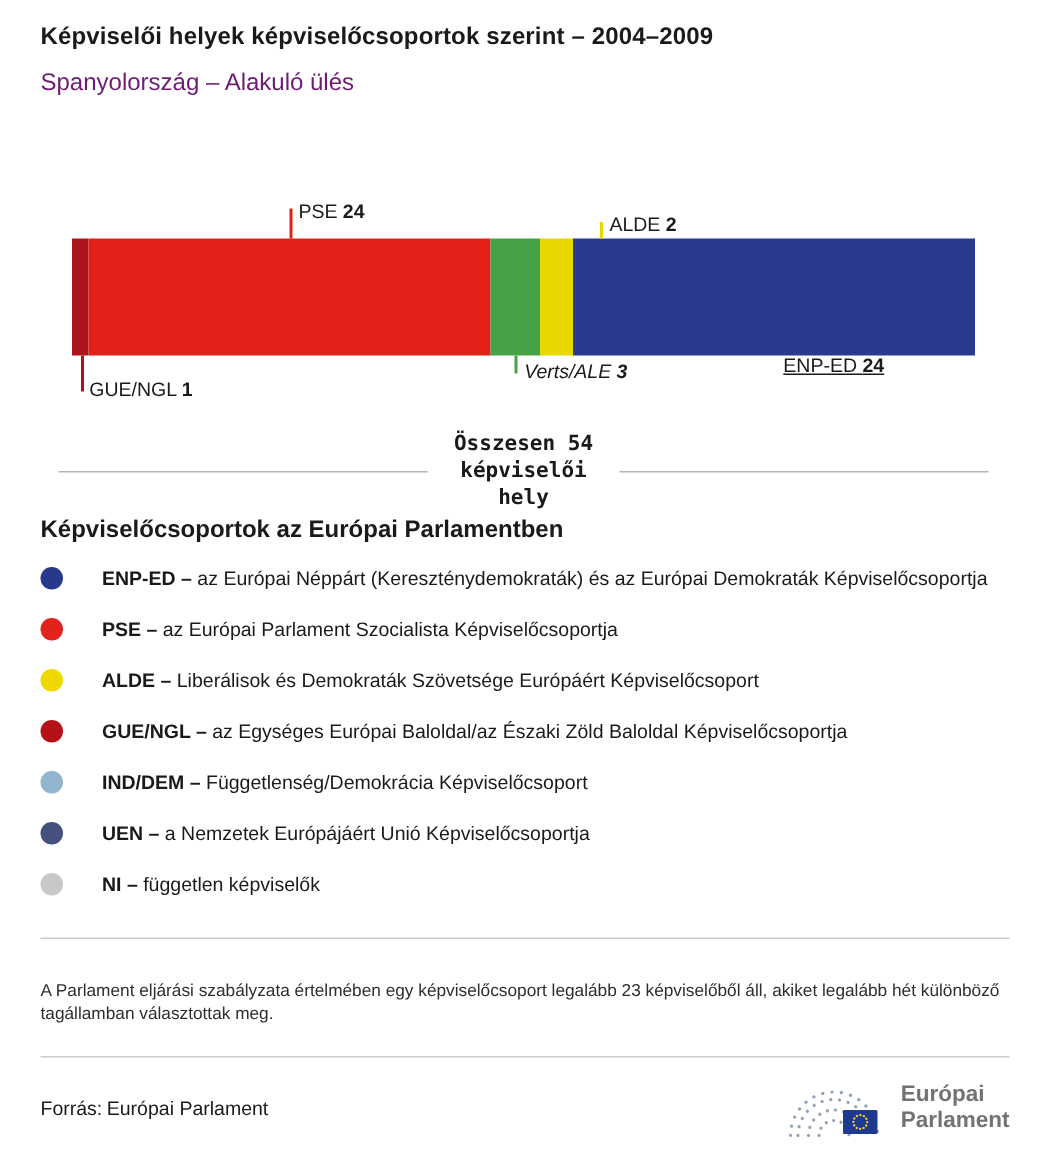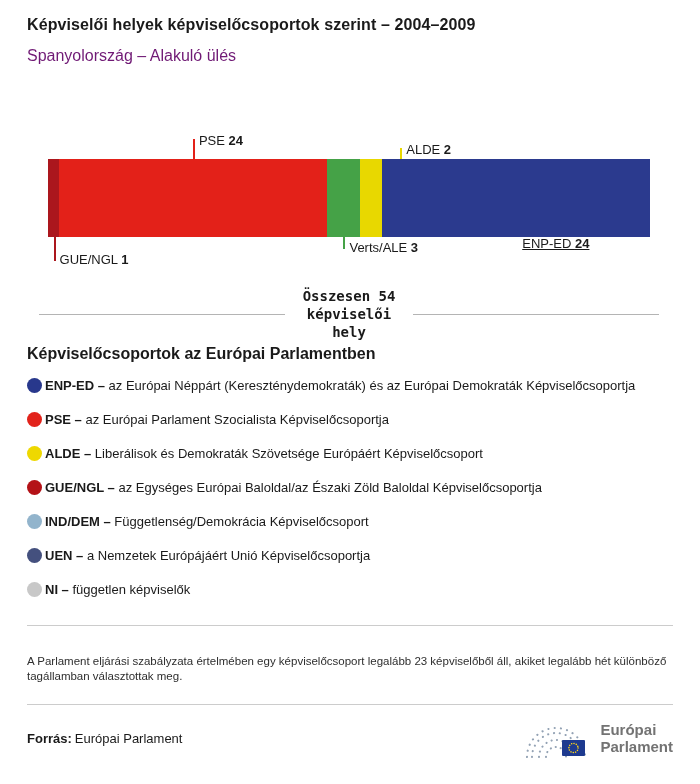--- a/index.html
+++ b/index.html
@@ -17,29 +17,29 @@
   .bar-label.above .bar-label-text{margin-top:-6px}
   .bar-label.below{top:0;align-items:flex-end}
   .bar-label.below .bar-label-text{margin-bottom:-6px}
   .bar-label.no-tick{border-left-color:transparent !important}
   .bar-label-text b{font-weight:bold}
   .total-row{display:flex;align-items:center;margin:16px 14px 0 12px;gap:18px}
   .total-rule{flex:1;border-top:1px solid #b4b4b4}
   .total-text{font-family:"DejaVu Sans Mono",monospace;font-weight:bold;font-size:14px;line-height:18px;text-align:center;white-space:pre-line}
   .legend-heading{font-size:16px;font-weight:bold;margin-top:4px}
   .legend-list{list-style:none;margin-top:15px}
-  .legend-item{display:flex;align-items:center;gap:3px;margin-bottom:19px;font-size:13px}
+  .legend-item{display:flex;align-items:center;gap:26px;margin-bottom:19px;font-size:13px}
   .dot{width:15px;height:15px;border-radius:50%;flex:0 0 15px}
   .divider{border:none;border-top:1px solid #ccc}
   .divider.top{margin-top:28px}
   .divider.bottom{margin-top:20px}
   .note{font-size:11.5px;line-height:15px;margin-top:28px;color:#2e2e2e;max-width:655px}
   .footer-row{display:flex;justify-content:space-between;align-items:center;margin-top:10px}
   .source{font-size:13px}
-  .source b{font-weight:bold}
+  .source b{font-weight:normal}
   .source span{margin-left:3px}
   .logo{display:flex;align-items:center;gap:8px}
   .logo-text{font-size:15px;line-height:17px;font-weight:bold;color:#737373}
 </style>
 </head>
 <body>
 
 <div class="page">
 
   <h1 class="title">Képviselői helyek képviselőcsoportok szerint – 2004–2009</h1>
@@ -58,21 +58,21 @@
         <div class="segment" style="flex-grow: 1; background: rgb(171, 22, 29);"></div>
         <div class="segment" style="flex-grow: 24; background: rgb(227, 33, 25);"></div>
         <div class="segment" style="flex-grow: 3; background: rgb(69, 162, 71);"></div>
         <div class="segment" style="flex-grow: 2; background: rgb(232, 216, 0);"></div>
         <div class="segment" style="flex-grow: 24; background: rgb(43, 58, 142);"></div>
       </div>
     <div class="label-layer">
         <div class="bar-label below" style="left: 0.925926%; height: 24px; border-left-color: rgb(171, 22, 29);">
           <span class="bar-label-text"><span>GUE/NGL </span><b>1</b></span>
         </div>
-        <div class="bar-label below" style="left: 49.0741%; height: 12px; border-left-color: rgb(69, 162, 71);">
+        <div class="bar-label below" style="left: 49.0741%; height: 12px; border-left-color: rgb(69, 162, 71); font-style: italic;">
           <span class="bar-label-text"><span>Verts/ALE </span><b>3</b></span>
         </div>
         <div class="bar-label below no-tick" style="left: 77.7778%; height: 8px; border-left-color: rgb(43, 58, 142); text-decoration: underline;">
           <span class="bar-label-text"><span>ENP-ED </span><b>24</b></span>
         </div>
       </div>
   </div>
 
   <div class="total-row">
     <div class="total-rule"></div>

